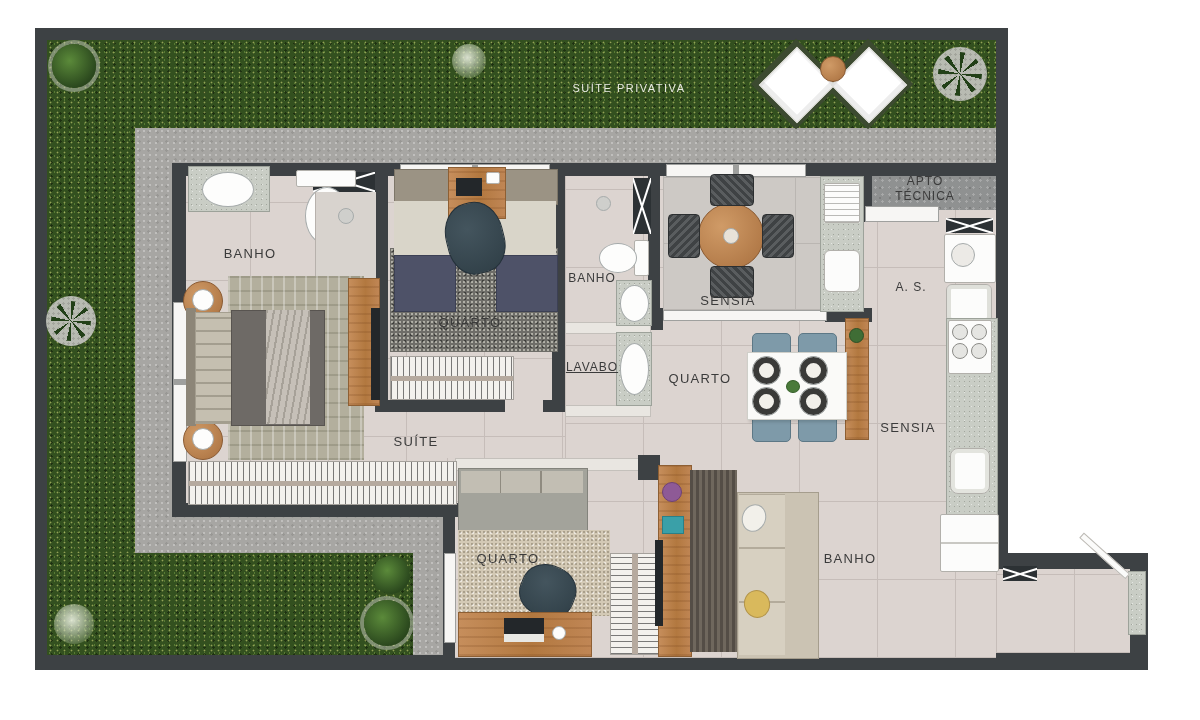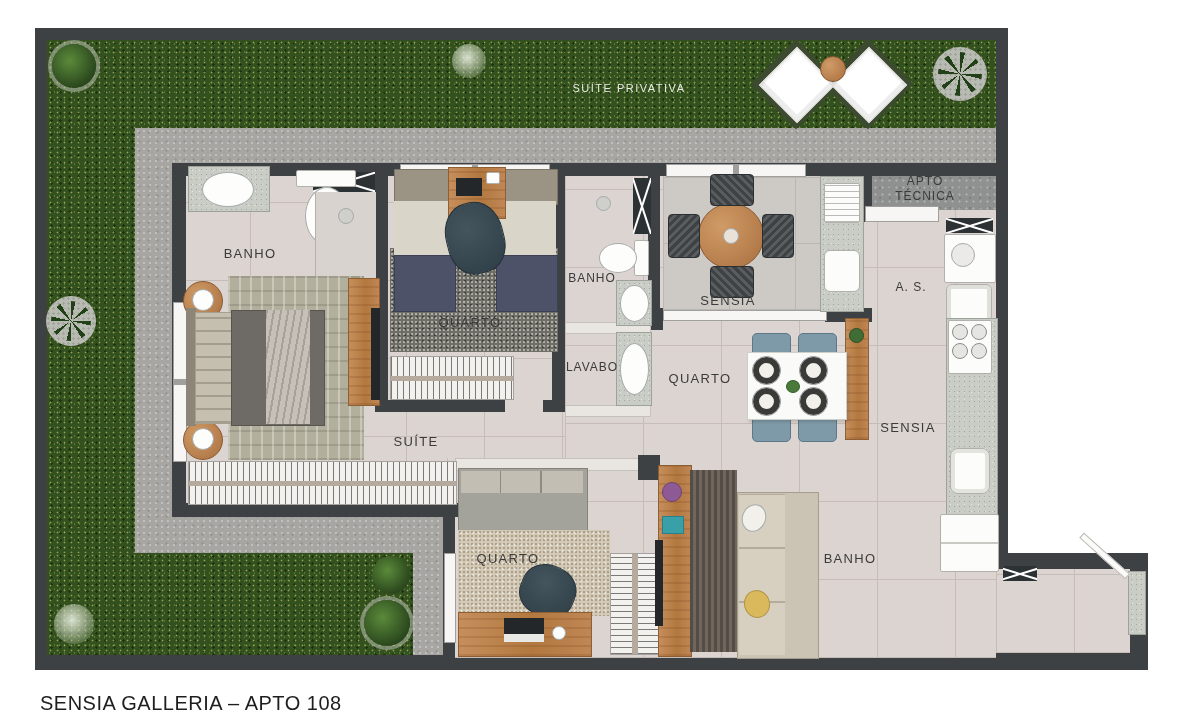--- a/index.html
+++ b/index.html
@@ -269,27 +269,26 @@
   <div class="abs deckpad" style="left:764px;top:52px;width:64px;height:64px;"></div>
   <div class="abs deckpad" style="left:836px;top:52px;width:64px;height:64px;"></div>
   <div class="abs deckchair" style="left:770px;top:58px;width:52px;height:52px;"></div>
   <div class="abs deckchair" style="left:842px;top:58px;width:52px;height:52px;"></div>
   <div class="abs roundwood" style="left:820px;top:56px;width:24px;height:24px;"></div>
 
   <span class="glabel" style="left:629px;top:88px;">SUÍTE PRIVATIVA</span>
   <span class="rlabel" style="left:250px;top:253px;">BANHO</span>
   <span class="rlabel" style="left:470px;top:322px;">QUARTO</span>
   <span class="rlabel small" style="left:592px;top:278px;">BANHO</span>
-  <span class="rlabel small" style="left:592px;top:367px;">LAVABO</span>
+  <span class="rlabel small" style="left:592px;top:367px;text-decoration:underline;">LAVABO</span>
   <span class="rlabel" style="left:728px;top:300px;">SENSIA</span>
   <span class="rlabel" style="left:700px;top:378px;">QUARTO</span>
   <span class="rlabel small" style="left:925px;top:181px;">APTO</span>
   <span class="rlabel small" style="left:925px;top:196px;">TÉCNICA</span>
   <span class="rlabel small" style="left:911px;top:287px;">A. S.</span>
   <span class="rlabel" style="left:908px;top:427px;">SENSIA</span>
   <span class="rlabel" style="left:416px;top:441px;">SUÍTE</span>
   <span class="rlabel" style="left:508px;top:558px;">QUARTO</span>
   <span class="rlabel" style="left:850px;top:558px;">BANHO</span>
 
-  <div class="title">SENSIA GALLERIA – APTO 108</div>
 
 
 </div>
 
 </body></html>

